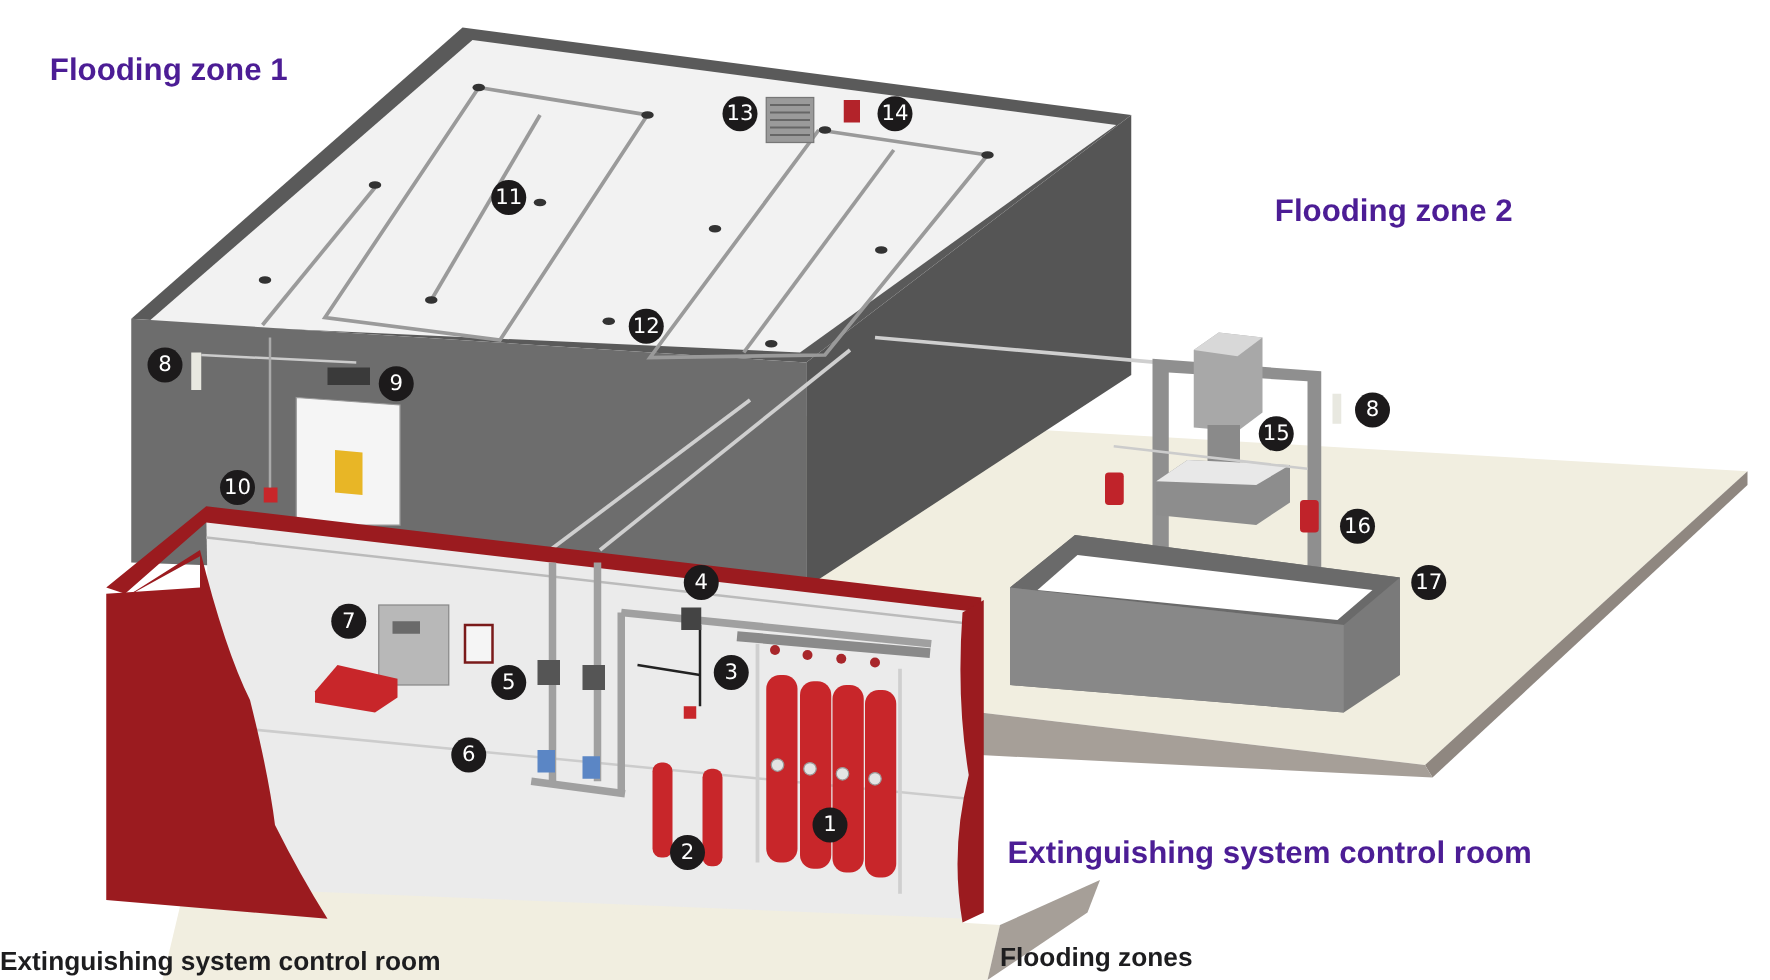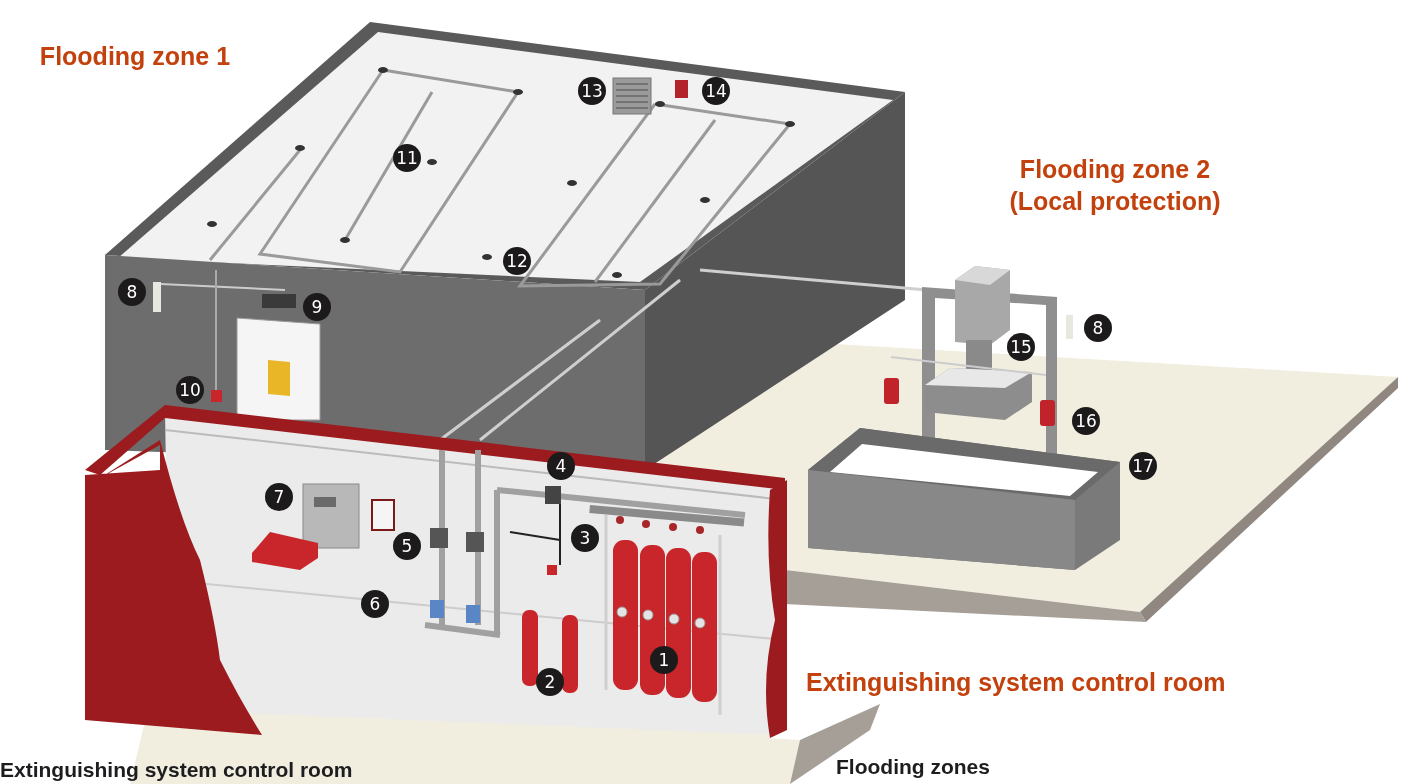--- a/index.html
+++ b/index.html
@@ -1,18 +1,18 @@
 <!DOCTYPE html>
 <html><head>
 <meta charset="utf-8">
 <style>
   html, body { margin:0; padding:0; background:#ffffff; }
   body { width:1416px; height:784px; position:relative; overflow:hidden; font-family:"Liberation Sans", sans-serif; }
   #scene { position:absolute; left:0; top:0; width:1416px; height:784px; }
-  .title { position:absolute; font-weight:bold; color:#c2410c; text-align:center; line-height:32px; font-size:25px; white-space:nowrap; }
+  .title { position:absolute; font-weight:bold; color:#4c1d95; text-align:center; line-height:32px; font-size:25px; white-space:nowrap; }
   .caption { position:absolute; font-weight:bold; color:#1d1d1f; font-size:21px; white-space:nowrap; }
   .marker text { font-family:"DejaVu Sans", sans-serif; font-size:17px; fill:#ffffff; text-anchor:middle; dominant-baseline:central; }
 </style>
 </head>
 <body>
 
 <svg id="scene" viewBox="0 0 1416 784" xmlns="http://www.w3.org/2000/svg">
 
   <g>
     <polygon points="595,330 1398,377 1140,612 700,560" fill="#f1eee0"></polygon>
@@ -243,17 +243,16 @@
       <circle cx="1143" cy="466" r="14" fill="#1c1a1b"></circle>
       <text x="1143" y="466">17</text>
     </g>
 </svg>
 
 <div class="title" style="left:15px; top:40px; width:240px;">
   <div>Flooding zone 1</div>
 </div>
 <div class="title" style="left:995px; top:153px; width:240px;">
   <div>Flooding zone 2</div>
-  <div>(Local protection)</div>
 </div>
 <div class="title" style="left:806px; top:666px; font-size:25px;">Extinguishing system control room</div>
 <div class="caption" style="left:0px; top:758px;">Extinguishing system control room</div>
-<div class="caption" style="left:836px; top:755px;">Flooding zones</div>
+<div class="caption" style="left:800px; top:755px;">Flooding zones</div>
 
 </body></html>

